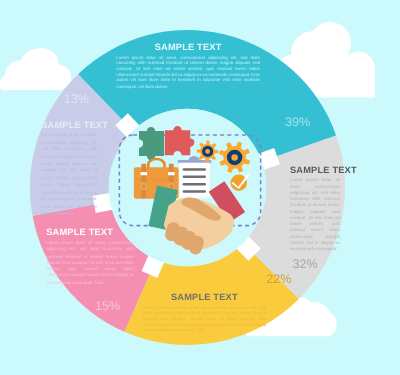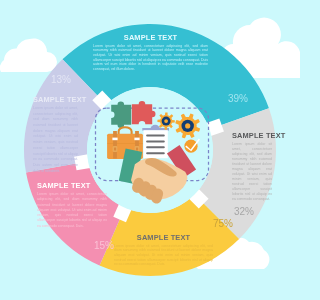--- a/index.html
+++ b/index.html
@@ -31,21 +31,21 @@
 
   
   .t-yellow{left:114px;top:234px;width:99px;color:#e7b93c;}
   .t-yellow .ttl{text-align:center;color:#6f6f6f;}
   .p-yellow{left:213px;top:218px;color:#c9a33a;}
 
   
   .t-pink{left:37px;top:182px;width:70px;color:#fbbed2;}
   .t-pink .ttl{text-align:left;color:#ffffff;}
   .t-pink .body{line-height:5.3px;}
-  .p-pink{left:94px;top:240px;color:#fbc1d5;}
+  .p-pink{left:76px;top:240px;color:#fbc1d5;}
 
   
   .t-purple{left:33px;top:96px;width:45px;color:#b6bade;}
   .t-purple .ttl{text-align:left;color:#e8eaf6;}
   .t-purple .body{line-height:5.7px;}
   .p-purple{left:51px;top:74px;color:#e3e5f4;}
 
 </style>
 </head>
 <body>
@@ -190,16 +190,16 @@
   <div class="ttl">SAMPLE TEXT</div>
   <div class="body">Lorem ipsum dolor sit amet, consectetuer adipiscing elit, sed diam nonummy nibh euismod tincidunt ut laoreet dolore magna aliquam erat volutpat. Ut wisi enim ad minim veniam, quis nostrud exerci tation ullamcorper suscipit lobortis nisl ut aliquip ex ea commodo consequat. Duis.</div>
 </div>
 <div class="txt t-purple">
   <div class="ttl">SAMPLE TEXT</div>
   <div class="body">Lorem ipsum dolor sit amet, consectetuer adipiscing elit, sed diam nonummy nibh euismod tincidunt ut laoreet dolore magna aliquam erat volutpat. Ut wisi enim ad minim veniam, quis nostrud exerci tation ullamcorper suscipit lobortis nisl ut aliquip ex ea commodo consequat. Duis autem vel eum iriure dolor in hendrerit.</div>
 </div>
 
 <div class="pct p-teal">39%</div>
 <div class="pct p-gray">32%</div>
-<div class="pct p-yellow">75%</div>
+<div class="pct p-yellow">22%</div>
 <div class="pct p-pink">15%</div>
 <div class="pct p-purple">13%</div>
 </div>
 
 </body></html>

